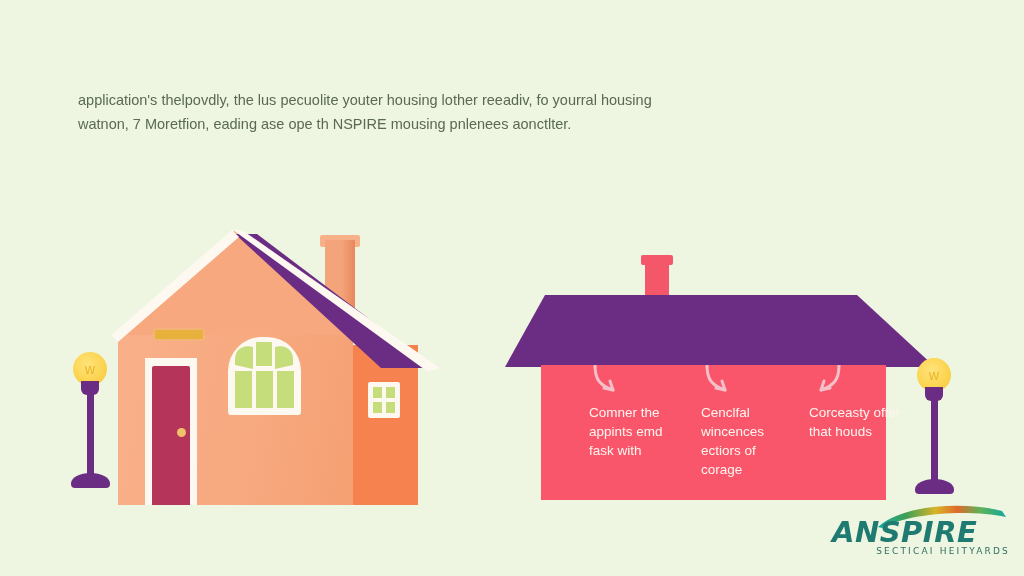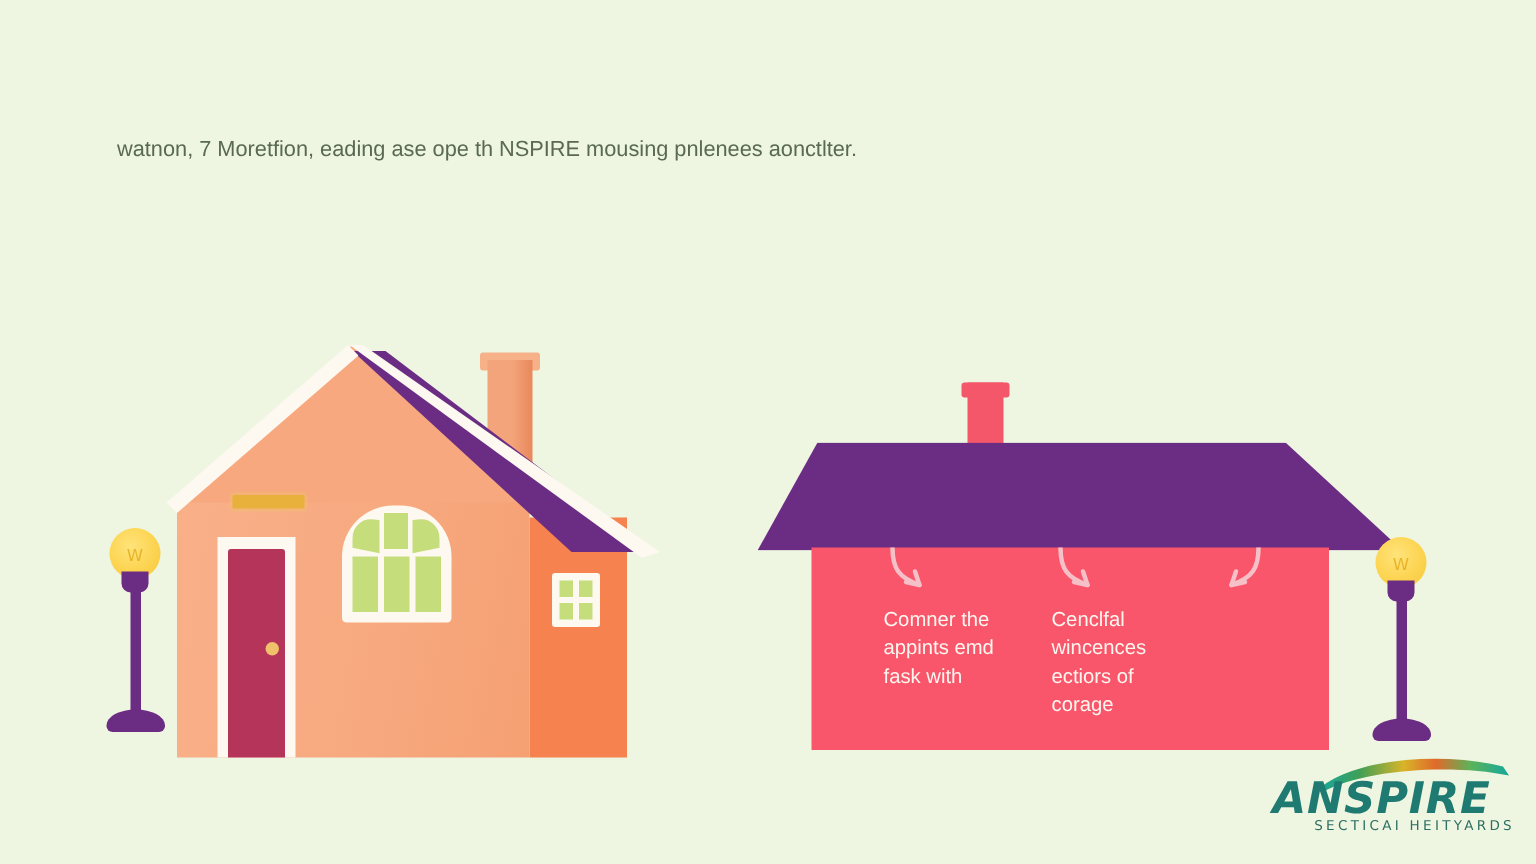--- a/index.html
+++ b/index.html
@@ -166,38 +166,39 @@
   .arrow-3{left:264px;}
 
   
   .logo{position:absolute;left:832px;top:505px;width:178px;height:60px;}
   .logo-word{
     position:absolute;left:0;top:10px;width:178px;
     font-size:29px;font-weight:bold;font-style:italic;
     letter-spacing:0.5px;
     color:#1f7a72;
     font-family:"DejaVu Sans", sans-serif;
-    text-align:center;
+    text-align:left;
   }
   .logo-tag{
     position:absolute;left:0;top:41px;width:178px;
     font-size:9px;letter-spacing:2.2px;
     color:#2d6f63;
     text-align:right;
     font-family:"DejaVu Sans", sans-serif;
   }
   .logo-swoosh{position:absolute;left:44px;top:-2px;width:132px;height:26px;}
 </style>
 </head>
 <body>
 
 <div class="stage">
 
 
   <div class="body-copy">
+    <p>application's thelpovdly, the lus pecuolite youter housing lother reeadiv, fo yourral housing</p>
     <p>watnon, 7 Moretfion, eading ase ope th NSPIRE mousing pnlenees aonctlter.</p>
   </div>
 
   <div class="lamp lamp-left">
     <div class="bulb"></div>
     <div class="filament">W</div>
     <div class="cap"></div>
     <div class="post"></div>
     <div class="base"></div>
   </div>
@@ -249,20 +250,21 @@
         <path d="M4 0 C4 14, 8 20, 22 25" stroke="#f6c0c8" stroke-width="3" fill="none" stroke-linecap="round"></path>
         <path d="M22 25 L13 23 M22 25 L19 16" stroke="#f6c0c8" stroke-width="3" fill="none" stroke-linecap="round"></path>
       </svg>
       <svg class="arrow arrow-3" viewBox="0 0 38 34">
         <path d="M34 0 C34 14, 30 20, 16 25" stroke="#f6c0c8" stroke-width="3" fill="none" stroke-linecap="round"></path>
         <path d="M16 25 L25 23 M16 25 L19 16" stroke="#f6c0c8" stroke-width="3" fill="none" stroke-linecap="round"></path>
       </svg>
 
       <div class="col col-2">Cenclfal wincences ectiors of corage</div>
       <div class="col col-1">Comner the appints emd fask with</div>
+      <div class="col col-3">Corceasty offer that houds</div>
     </div>
   </div>
 
   <div class="lamp lamp-right">
     <div class="bulb"></div>
     <div class="filament">W</div>
     <div class="cap"></div>
     <div class="post"></div>
     <div class="base"></div>
   </div>

